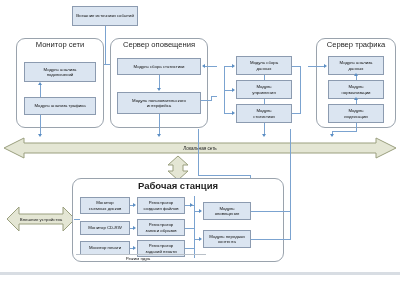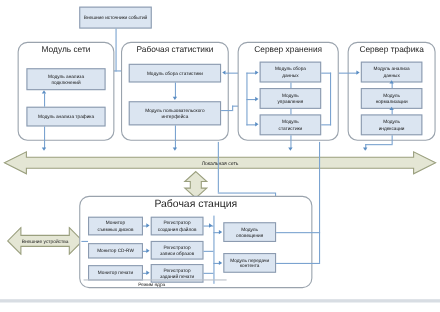--- a/index.html
+++ b/index.html
@@ -8,21 +8,21 @@
        color:#1a1a1a;}
   #root{position:relative;width:400px;height:284px;}
 
   .abs{position:absolute;box-sizing:border-box;}
 
   
   .panel{border:1px solid #9aa3ad;border-radius:9px;background:#ffffff;}
   .panel-title{position:absolute;top:-1px;left:0;right:0;height:13px;
       display:flex;align-items:center;justify-content:center;
       font-size:7.6px;color:#1f1f1f;white-space:nowrap;}
-  .panel-title-lg{height:15px;font-size:9.5px;}
+  .panel-title-lg{height:15px;font-size:9.5px;font-weight:bold;}
 
   
   .mod{border:1px solid #8c9bb0;background:#dbe5f1;
       display:flex;align-items:center;justify-content:center;text-align:center;
       font-size:4.3px;line-height:1.28;color:#111;padding:0 1px;
       box-sizing:border-box;}
   .mod span{display:block;}
 
   
   .evtbox{border:1px solid #8c9bb0;background:#dbe5f1;
@@ -70,42 +70,42 @@
     </div>
   </div>
 
   <div class="abs ln ln-v" style="left:105px;top:26px;width:1px;height:38px;"></div>
   <div class="abs ln ln-h" style="left:88px;top:64px;width:18px;height:1px;"></div>
   <div class="abs arrow ar-left" style="left:85px;top:62px;"></div>
   <div class="abs ln ln-h" style="left:105px;top:64px;width:16px;height:1px;"></div>
   <div class="abs arrow ar-right" style="left:120px;top:62px;"></div>
 
   <div class="abs panel" style="left:16px;top:38px;width:88px;height:90px;">
-    <div class="panel-title">Модуль сети</div>
+    <div class="panel-title">Монитор сети</div>
   </div>
   <div class="abs mod" style="left:24px;top:62px;width:72px;height:20px;">
     <div>
       <span>Модуль анализа</span>
       <span>подключений</span>
     </div>
   </div>
   <div class="abs mod" style="left:24px;top:97px;width:72px;height:18px;">
     <div>
       <span>Модуль анализа трафика</span>
     </div>
   </div>
 
   <div class="abs ln ln-v" style="left:40px;top:85px;width:1px;height:12px;"></div>
   <div class="abs arrow ar-up" style="left:38px;top:82px;"></div>
 
   <div class="abs ln ln-v" style="left:40px;top:115px;width:1px;height:20px;"></div>
   <div class="abs arrow ar-down" style="left:38px;top:134px;"></div>
 
   <div class="abs panel" style="left:110px;top:38px;width:98px;height:90px;">
-    <div class="panel-title">Рабочая статистики</div>
+    <div class="panel-title">Сервер оповещения</div>
   </div>
   <div class="abs mod" style="left:117px;top:58px;width:84px;height:17px;">
     <div>
       <span>Модуль сбора статистики</span>
     </div>
   </div>
   <div class="abs mod" style="left:117px;top:92px;width:84px;height:22px;">
     <div>
       <span>Модуль пользовательского</span>
       <span>интерфейса</span>
@@ -115,23 +115,20 @@
   <div class="abs arrow ar-down" style="left:157px;top:88px;"></div>
   <div class="abs ln ln-v" style="left:159px;top:114px;width:1px;height:21px;"></div>
   <div class="abs arrow ar-down" style="left:157px;top:134px;"></div>
 
   <div class="abs ln ln-h" style="left:205px;top:66px;width:12px;height:1px;"></div>
   <div class="abs arrow ar-left" style="left:202px;top:64px;"></div>
   <div class="abs ln ln-h" style="left:201px;top:100px;width:10px;height:1px;"></div>
   <div class="abs ln ln-v" style="left:211px;top:96px;width:1px;height:5px;"></div>
   <div class="abs ln ln-h" style="left:211px;top:96px;width:6px;height:1px;"></div>
 
-  <div class="abs panel" style="left:216px;top:38px;width:92px;height:90px;">
-    <div class="panel-title">Сервер хранения</div>
-  </div>
   <div class="abs mod" style="left:236px;top:56px;width:56px;height:19px;">
     <div>
       <span>Модуль сбора</span>
       <span>данных</span>
     </div>
   </div>
   <div class="abs mod" style="left:236px;top:80px;width:56px;height:19px;">
     <div>
       <span>Модуль</span>
       <span>управления</span>

